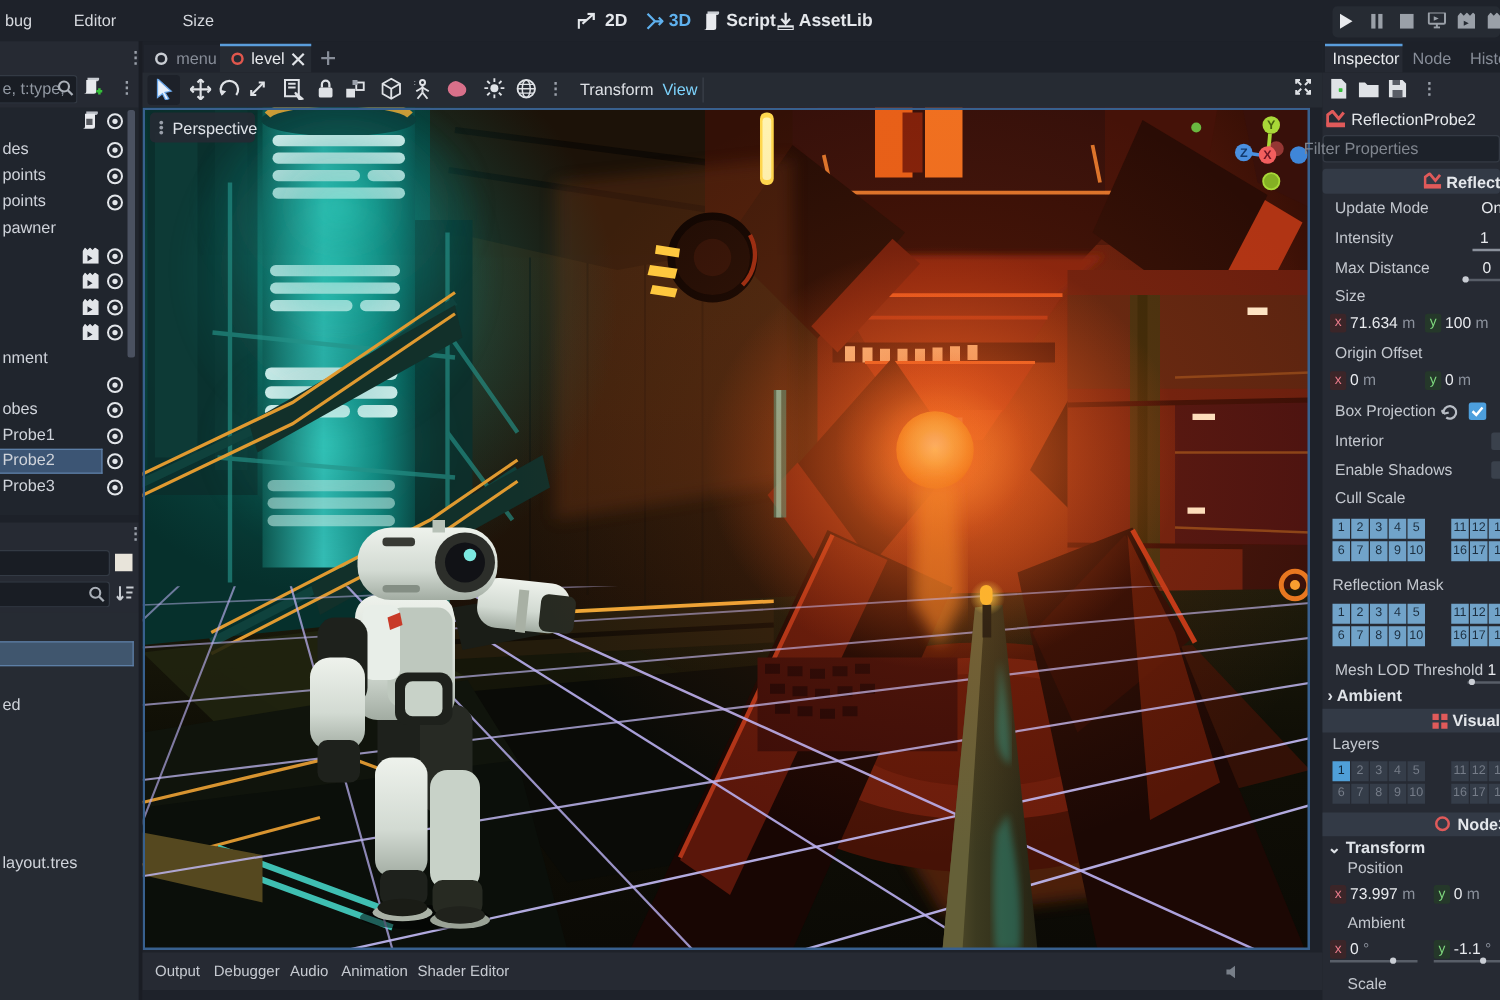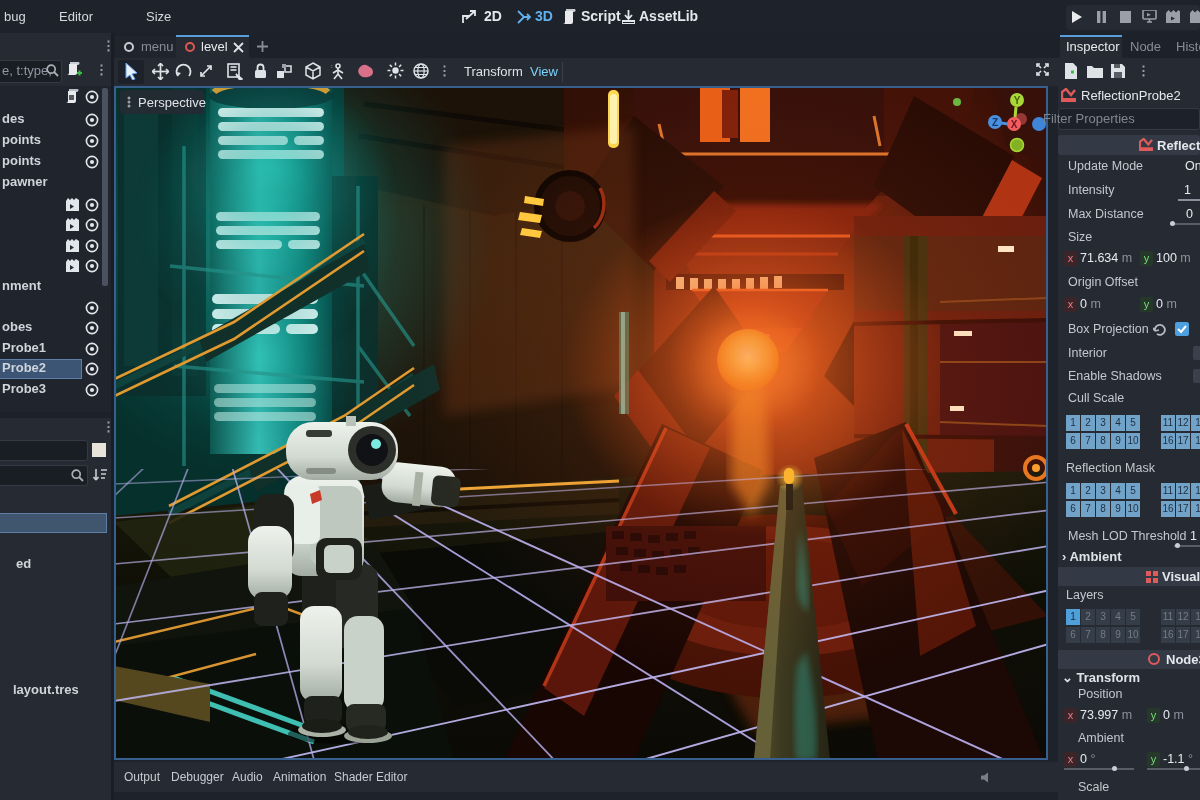--- a/index.html
+++ b/index.html
@@ -1,19 +1,19 @@
 <!DOCTYPE html>
 <html><head><meta charset="utf-8"><style>
 * { margin:0; padding:0; box-sizing:border-box; }
 html,body { width:1200px; height:800px; overflow:hidden; background:#1e222a;
   font-family:"Liberation Sans", sans-serif; }
 .abs { position:absolute; }
 .menu { font-size:13px; color:#d6d9de; }
 .mainbtn { font-size:14px; font-weight:bold; color:#e4e7eb; }
-.treetxt { font-size:13px; color:#cfd3da; white-space:nowrap;font-weight:bold; }
+.treetxt { font-size:13px; color:#cfd3da; white-space:nowrap; }
 .lbl { font-size:12.5px; color:#c3c7ce; white-space:nowrap; }
 .val { font-size:12.5px; color:#e8eaee; white-space:nowrap; }
 .unit { color:#8b919c; }
 .vdots { font-size:13px; color:#9aa0aa; font-weight:bold; letter-spacing:0; line-height:14px; }
 .badge { width:13px; height:15px; font-size:11px; text-align:center; line-height:15px; border-radius:2px; }
 .bx { background:#3b2528; color:#e87a8a; }
 .by { background:#25382a; color:#7ed87e; }
 .botbtn { font-size:12px; color:#c6cad1; }
 </style></head>
 <body>
@@ -171,22 +171,22 @@
 <svg class="abs" style="left:71px;top:469px" width="13" height="13" viewBox="0 0 13 13">
     <circle cx="5.2" cy="5.2" r="4" fill="none" stroke="#aab0b8" stroke-width="1.7"></circle>
     <line x1="8.2" y1="8.2" x2="12" y2="12" stroke="#aab0b8" stroke-width="1.9"></line>
   </svg>
 <svg class="abs" style="left:93px;top:467px" width="14" height="15" viewBox="0 0 14 15">
     <path d="M3,2 v11 M3,13 l-2.5,-3 M3,13 l2.5,-3" stroke="#c8ccd2" stroke-width="1.6" fill="none"></path>
     <path d="M8,3 h6 M8,7 h5 M8,11 h4" stroke="#c8ccd2" stroke-width="1.6"></path>
   </svg>
 <div class="abs" style="left:0;top:490px;width:111px;height:310px;background:#262b33"></div>
 <div class="abs" style="left:0;top:513px;width:107px;height:20px;background:#40566e;border:1px solid #5d7fa6;border-left:none"></div>
-<div class="abs treetxt" style="left:16px;top:556px">ed</div>
-<div class="abs treetxt" style="left:13px;top:682px">layout.tres</div>
+<div class="abs treetxt" style="left:2px;top:556px">ed</div>
+<div class="abs treetxt" style="left:2px;top:682px">layout.tres</div>
 <div class="abs" style="left:111px;top:33px;width:3px;height:767px;background:#1a1d24"></div>
 
 
 <div class="abs" style="left:114px;top:33px;width:944px;height:25px;background:#1d2129"></div>
 <div class="abs" style="left:115px;top:36px;width:61px;height:22px;background:#20242d"></div>
 <div class="abs" style="left:124px;top:42px;width:10px;height:10px;border:2px solid #c8ccd2;border-radius:50%"></div>
 <div class="abs" style="left:141px;top:39px;font-size:13px;color:#878d98">menu</div>
 <div class="abs" style="left:176px;top:35px;width:73px;height:23px;background:#262b33;border-top:2px solid #5a9ddb"></div>
 <div class="abs" style="left:185px;top:42px;width:10px;height:10px;border:2px solid #e0574d;border-radius:50%"></div>
 <div class="abs" style="left:201px;top:39px;font-size:13px;color:#e8eaed">level</div>

